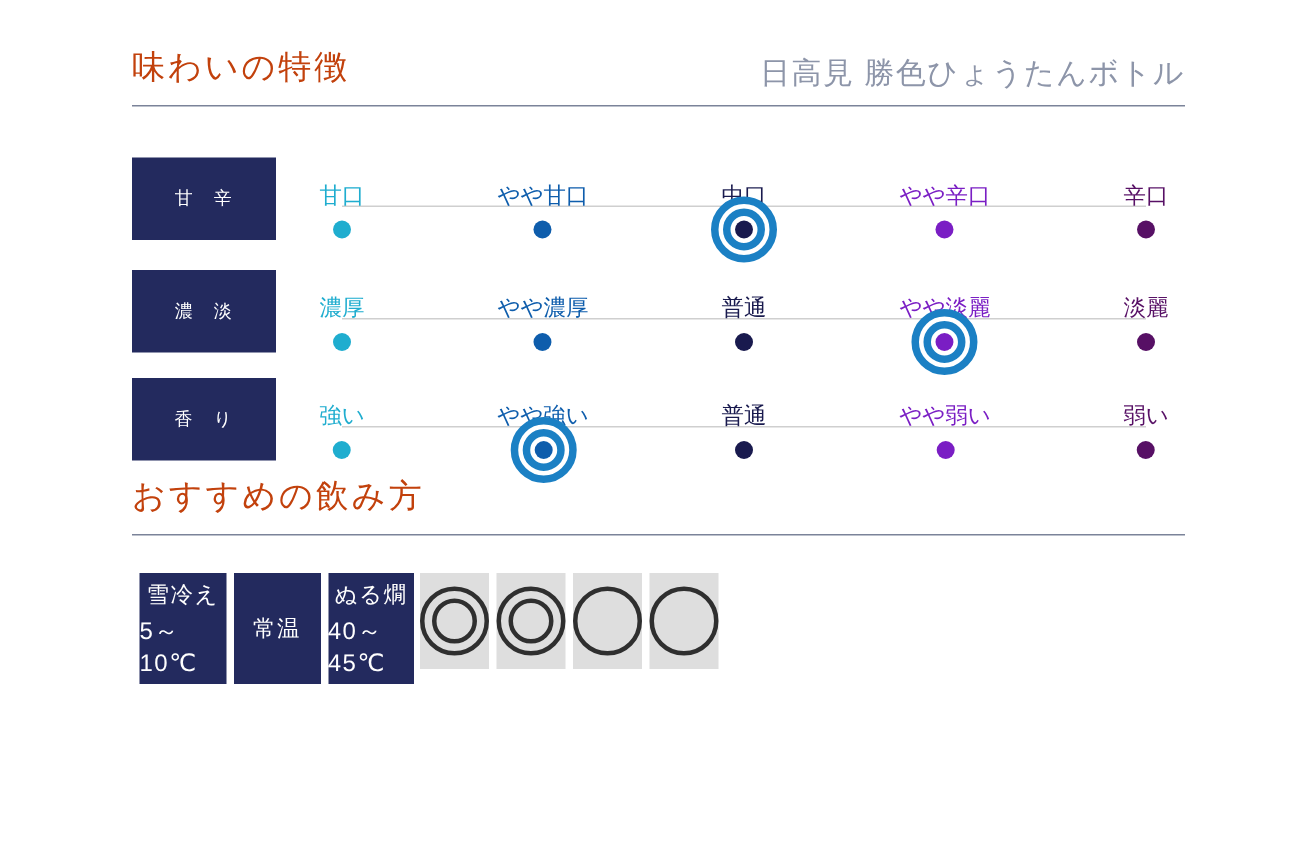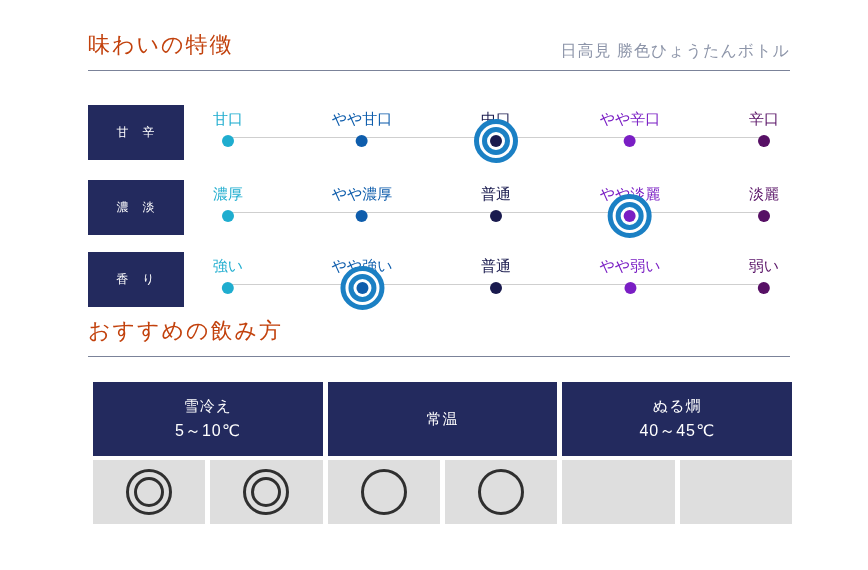--- a/index.html
+++ b/index.html
@@ -10,34 +10,34 @@
     font-family:"Liberation Sans","DejaVu Sans",sans-serif;
     overflow:hidden;
   }
   .content{position:absolute;left:88px;top:0;width:702px;height:570px;}
 
   
   .sec-header{position:absolute;left:0;width:702px;border-bottom:1px solid var(--title-line);}
   .sec-header.h1{top:0;height:70px;}
   .sec-header.h2{top:300px;height:56px;}
   .sec-title{position:absolute;left:0;bottom:10px;font-size:22px;color:#c2410c;letter-spacing:2px;font-weight:500;}
-  .product-name{position:absolute;right:0;bottom:8px;font-size:16px;color:var(--product-text);letter-spacing:1px;}
+  .product-name{position:absolute;right:0;bottom:8px;font-size:20px;color:var(--product-text);letter-spacing:1px;}
 
   
   .scale-row{position:absolute;left:0;width:702px;height:56px;}
   .row1{top:105px}.row2{top:180px}.row3{top:252px}
   .row-box{
     position:absolute;left:0;top:0;width:96px;height:55px;
     background:var(--navy);color:#fff;
     display:flex;align-items:center;justify-content:center;
     font-size:12px;letter-spacing:1px;
   }
   .scale{position:absolute;left:140px;top:0;width:536px;height:56px;}
   .scale-line{position:absolute;left:0;right:0;top:32px;height:1px;background:#cfcfcf;}
-  .point{position:absolute;top:4px;transform:translateX(-50%);text-align:left;}
+  .point{position:absolute;top:16px;transform:translateX(-50%);text-align:left;}
   .pt0{left:0}.pt1{left:25%}.pt2{left:50%}.pt3{left:75%}.pt4{left:100%}
   .p1{--dotcolor:var(--scale1)}.p2{--dotcolor:var(--scale2)}.p3{--dotcolor:var(--scale3)}
   .p4{--dotcolor:var(--scale4)}.p5{--dotcolor:var(--scale5)}
   .point-label{font-size:15px;line-height:20px;height:20px;white-space:nowrap;color:var(--dotcolor);font-weight:500;}
   .dot{
     position:absolute;left:50%;top:32px;width:12px;height:12px;border-radius:50%;
     background:var(--dotcolor);transform:translate(-50%,-50%);
   }
   .bullseye{
     display:none;position:absolute;left:50%;top:32px;transform:translate(-50%,-50%);
@@ -45,21 +45,21 @@
     border-radius:50%;background:#fff;align-items:center;justify-content:center;z-index:2;
   }
   .bullseye-ring{
     width:28px;height:28px;box-sizing:border-box;border:5px solid var(--ring);
     border-radius:50%;background:#fff;display:flex;align-items:center;justify-content:center;
   }
   .bullseye-core{width:12px;height:12px;border-radius:50%;background:var(--dotcolor);}
   .point[data-selected="true"] .bullseye{display:flex;}
 
   
-  .temp-table{position:absolute;left:5px;top:382px;width:699px;display:flex;flex-direction:column;gap:4px;}
+  .temp-table{position:absolute;left:5px;top:382px;width:699px;display:flex;flex-direction:row;gap:4px;}
   .t-row{display:flex;gap:5px;}
   .t-row .cell{flex:1;}
   .cell.head{
     height:74px;background:var(--navy);color:#fff;
     display:flex;flex-direction:column;align-items:center;justify-content:center;gap:5px;
   }
   .cell .name{font-size:15px;letter-spacing:1px;}
   .cell .temp{font-size:16px;letter-spacing:1px;}
   .cell .temp:empty{display:none;}
   .cell.bodyc{

